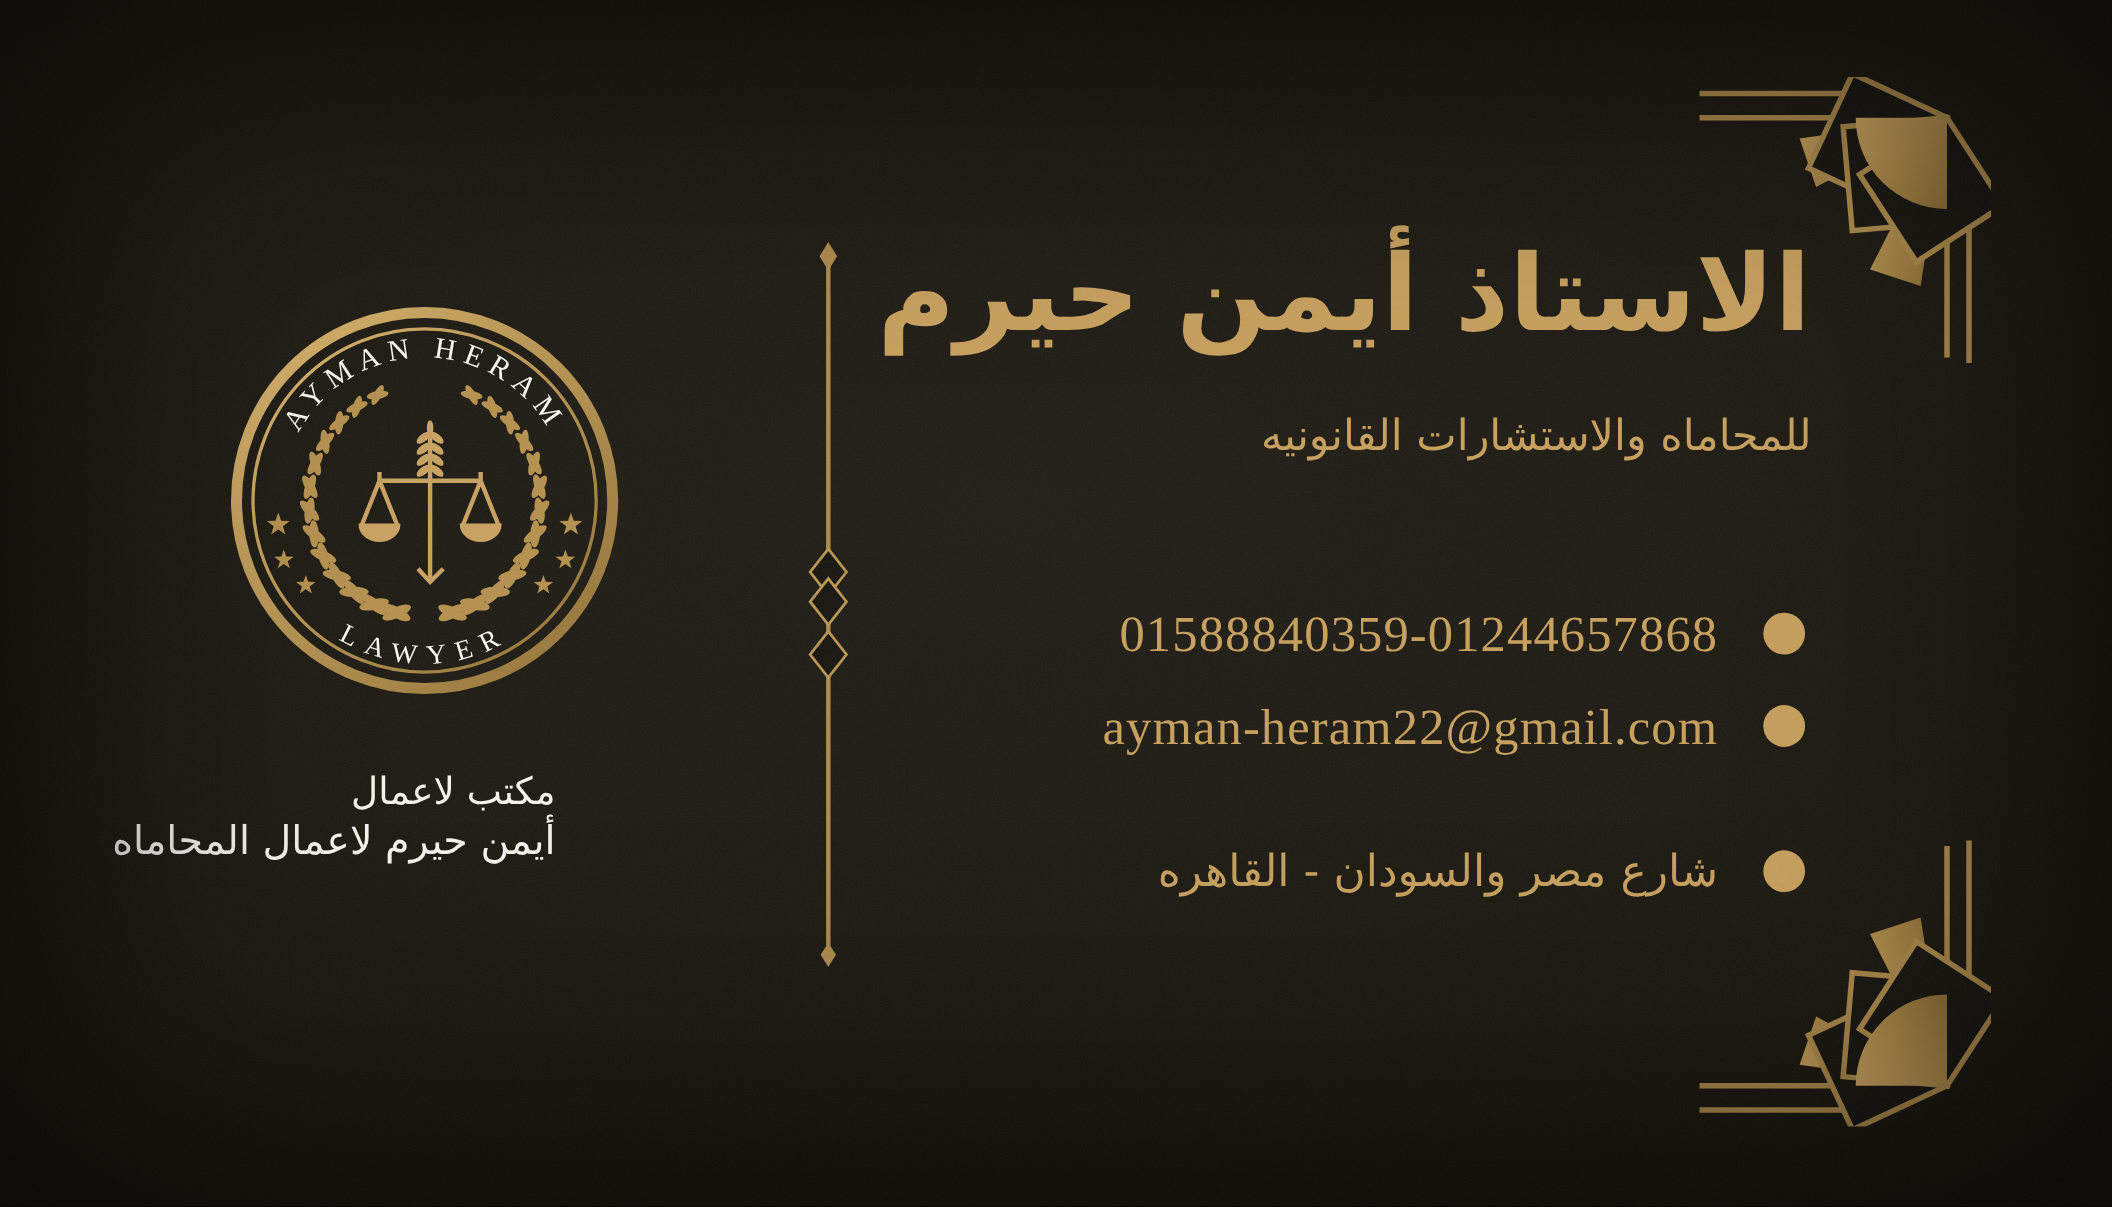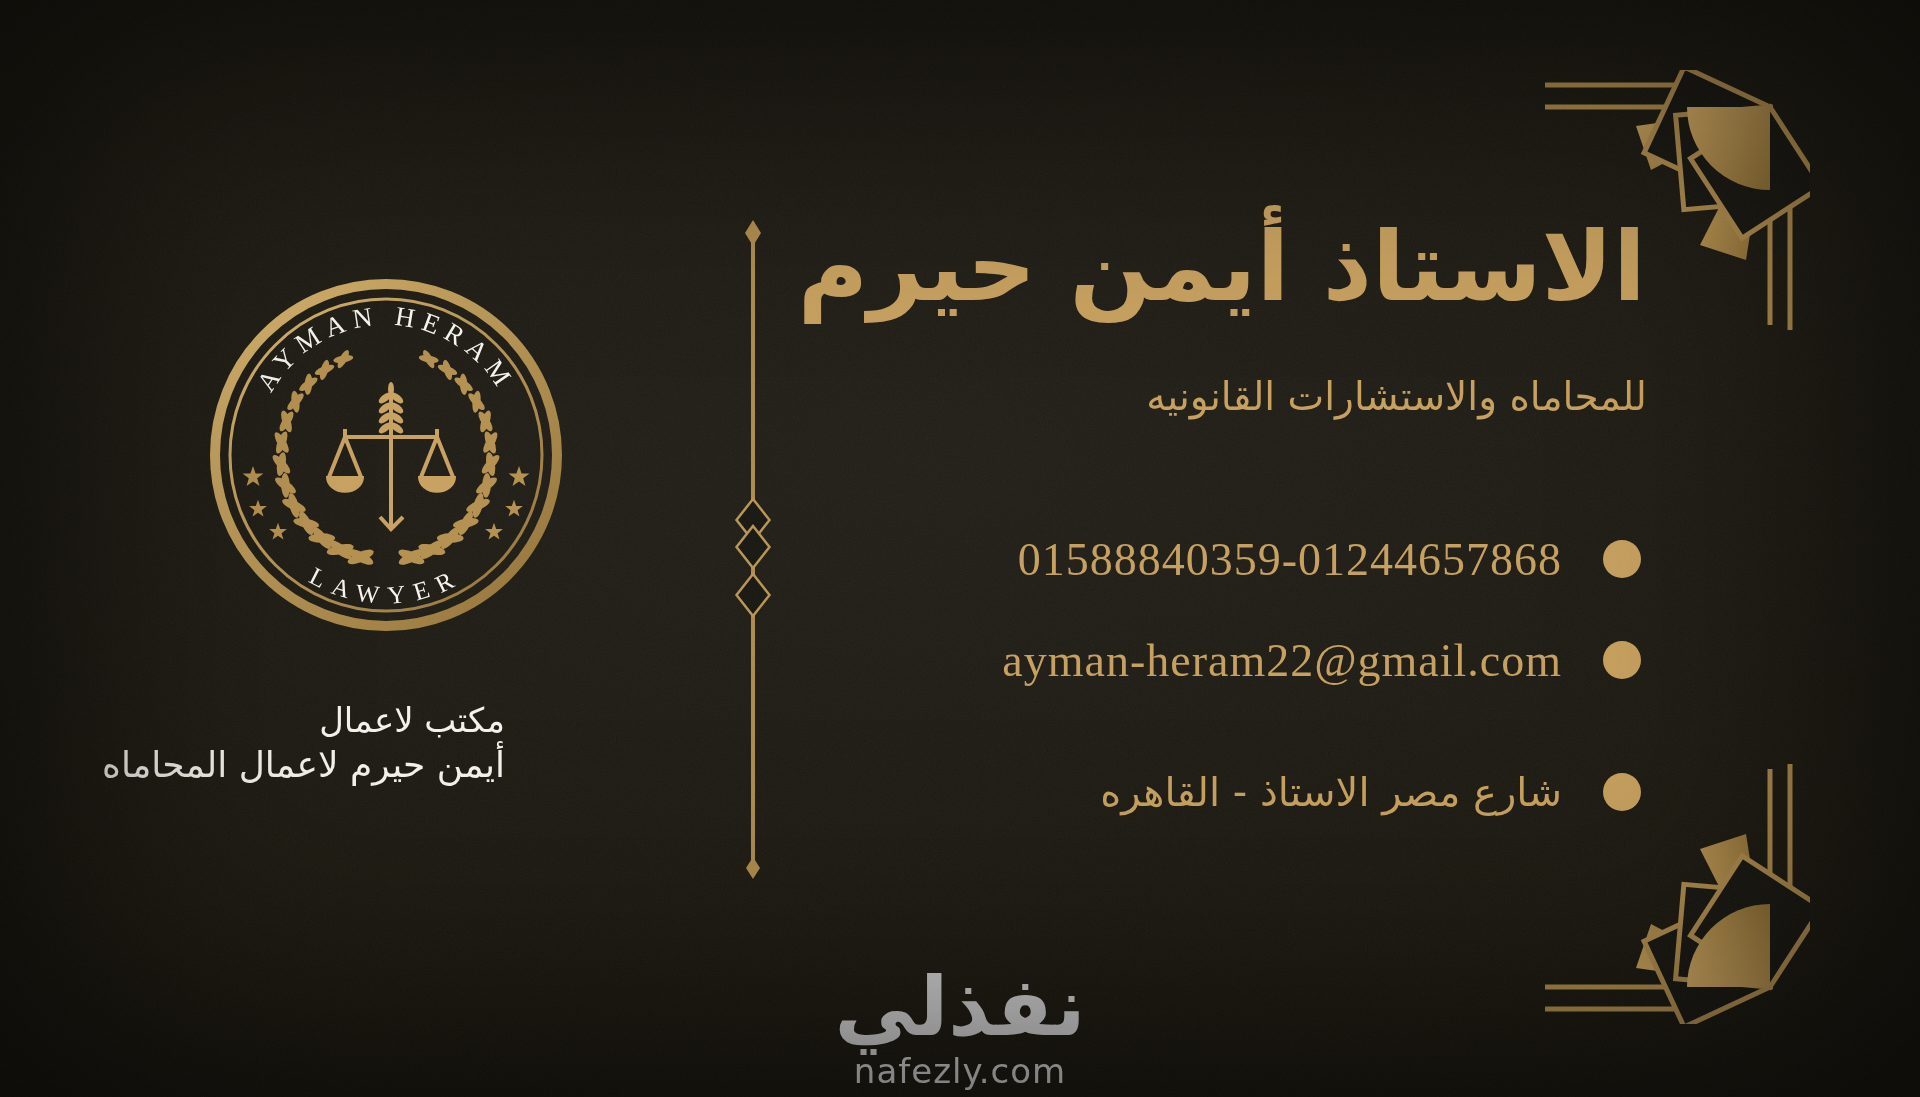--- a/index.html
+++ b/index.html
@@ -29,21 +29,21 @@
     font-size:39px;color:var(--gold);line-height:1.2;white-space:nowrap;
   }
   .contact-row{
     display:flex;align-items:center;justify-content:flex-end;
     right:279px;height:56px;white-space:nowrap;
   }
   .contact-row .ctext{color:var(--gold);}
   .latin{font-family:"Liberation Serif", serif;font-size:46px;letter-spacing:1px;}
   .arabic-line{direction:rtl;font-size:40px;}
   .bullet{width:38px;height:38px;border-radius:50%;background:var(--gold);margin-left:41px;flex:0 0 auto;}
-  .row-phone{top:531px;}
+  .row-phone{top:548px;}
   .row-email{top:632px;}
   .row-address{top:764px;}
   
   .office{
     top:698px;right:1415px;direction:rtl;text-align:right;color:var(--white);line-height:1.3;white-space:nowrap;
   }
   .office .l1{font-size:34px;}
   .office .l2{font-size:36px;}
   
   .watermark{
@@ -185,21 +185,21 @@
 
   <div class="abs contact-row row-phone">
     <span class="ctext latin">01588840359-01244657868</span>
     <span class="bullet"></span>
   </div>
   <div class="abs contact-row row-email">
     <span class="ctext latin">ayman-heram22@gmail.com</span>
     <span class="bullet"></span>
   </div>
   <div class="abs contact-row row-address">
-    <span class="ctext arabic-line">شارع مصر الاستاذ - القاهره</span>
+    <span class="ctext arabic-line">شارع مصر والسودان - القاهره</span>
     <span class="bullet"></span>
   </div>
 
   <svg class="abs" style="left:1540px;top:70px;" width="270" height="275" viewBox="0 0 270 275">
     <defs>
       <linearGradient id="fanGrad" x1="0" y1="0" x2="1" y2="1">
         <stop offset="0" stop-color="#cda45c"></stop>
           <stop offset="1" stop-color="#8a6a2d"></stop>
       </linearGradient>
     </defs>
@@ -218,24 +218,20 @@
           <path d="M0,0 L67,67 L0,134 L-67,67 Z" transform="rotate(12)"></path>
         </g>
         <path d="M0,0 L-83,0 A83 83 0 0 0 0,83 Z" fill="url(#fanGrad)"></path>
       </g>
     </g>
   </svg>
   <svg class="abs" style="left:1540px;top:749px;transform:scaleY(-1);" width="270" height="275" viewBox="0 0 270 275">
     <use href="#corner-ornament"></use>
   </svg>
 
-  <div class="abs watermark">
-    <div class="wlogo">نفذلي</div>
-    <div class="wsite">nafezly.com</div>
-  </div>
 
   <svg class="noise" width="1920" height="1097">
     <filter id="grain">
         <feTurbulence type="fractalNoise" baseFrequency="0.9" numOctaves="2" stitchTiles="stitch"></feTurbulence>
       <feColorMatrix type="matrix" values="0 0 0 0 1  0 0 0 0 1  0 0 0 0 1  0.3 0.3 0.3 0 0"></feColorMatrix>
     </filter>
     <rect width="1920" height="1097" filter="url(#grain)" opacity="0.10"></rect>
   </svg>
   <div class="vignette"></div>
 </div>

